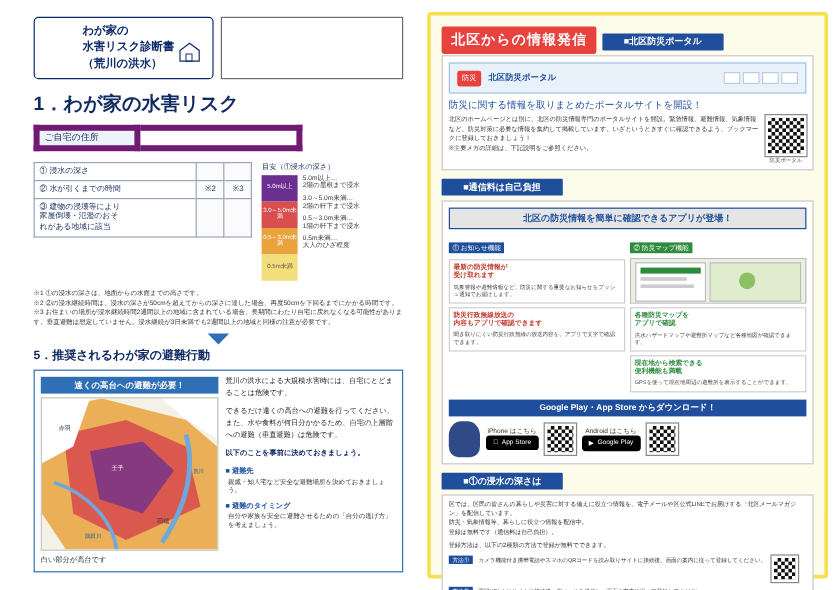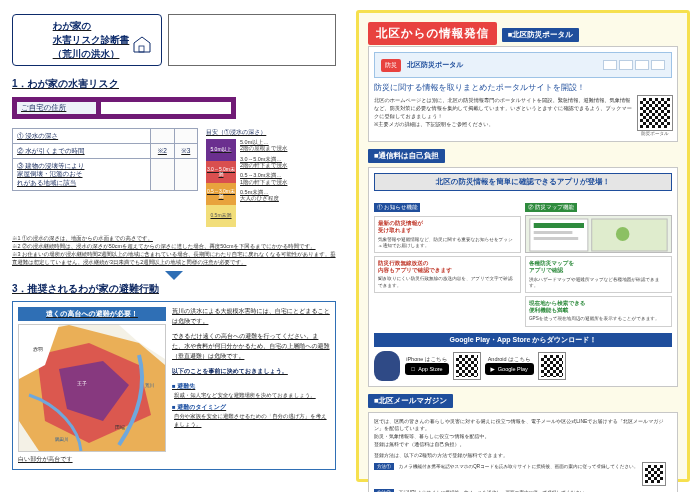--- a/index.html
+++ b/index.html
@@ -10,44 +10,43 @@
     font-family: "Liberation Sans", sans-serif;
     color: #1b1b1b;
     overflow: hidden;
     position: relative;
   }
   .page { position:absolute; inset:0; display:flex; }
 
   
   .left {
     width: 348px; height: 412px;
-    padding: 14px 12px 8px 12px;
+    padding: 14px 12px 8px 28px;
     position: relative;
-    text-decoration: underline;
   }
 
   .title-row { display:flex; gap:6px; align-items:flex-start; }
   .title-box {
     width: 150px; height: 52px;
     border: 1px solid #0d2b6b;
     border-radius: 4px;
     display:flex; align-items:center; justify-content:center;
     position: relative;
   }
   .title-text {
     font-size: 9.5px; line-height: 1.45; color:#0d2b6b; font-weight:bold;
     text-align:left; padding-left:8px; white-space:pre-line;
   }
   .house-icon { position:absolute; right:8px; bottom:7px; }
   .blank-box {
     flex:1; height:52px; border:1px solid #6b6b6b; background:#fff;
   }
 
   h2.sec {
-    font-size:10px; font-weight:bold; color:#102a63;
+    font-size:16px; font-weight:bold; color:#102a63;
     margin: 11px 0 6px 0;
   }
   .field-table { width: 224px; border-collapse: collapse; }
   .field-table td {
     border: 5px solid #701a75;
     height: 17px; font-size: 7.5px; padding: 1px 4px;
     color:#15295c;
   }
   .field-table td.lab { width: 84px; background:#eef2f9; }
   .field-table td.val { background:#fff; }
@@ -112,21 +111,21 @@
     padding:8px 9px;
     position:relative;
   }
   .right-title {
     background:#e8423f; color:#fff; font-weight:bold;
     font-size:11.5px; padding:4px 8px; display:inline-block;
     border-radius:2px; letter-spacing:1px;
   }
   .sec-head {
     background:#1f4e9c; color:#fff; font-size:7.5px; font-weight:bold;
-    padding:2px 6px; display:inline-block; margin: 7px 0 4px 0;
+    padding:2px 18px; display:inline-block; margin: 7px 0 4px 0;
     border-radius:1px;
   }
   .white-card {
     background:#fff; border:1px solid #c7c7c7; padding:5px;
   }
   .portal-banner {
     background:#e9f2fb; border:1px solid #9ec3e6; height:26px;
     display:flex; align-items:center; padding:0 6px; gap:6px;
   }
   .portal-logo {
@@ -262,21 +261,21 @@
     </div>
 
     <div class="notes">
       <div>※1 ①の浸水の深さは、地面からの水面までの高さです。</div>
       <div>※2 ②の浸水継続時間は、浸水の深さが50cmを超えてからの深さに達した場合、再度50cmを下回るまでにかかる時間です。</div>
       <div>※3 お住まいの場所が浸水継続時間2週間以上の地域に含まれている場合、長期間にわたり自宅に戻れなくなる可能性があります。垂直避難は想定していません。浸水継続が3日未満でも2週間以上の地域と同様の注意が必要です。</div>
     </div>
 
     <div class="arrow-down"></div>
 
-    <h2 class="sec2">3．推奨されるわが家の避難行動</h2>
+    <h2 class="sec2">5．推奨されるわが家の避難行動</h2>
 
     <div class="evac-box">
       <div class="map-col">
         <div class="map-banner">遠くの高台への避難が必要！</div>
         <div class="map-img">
           <svg width="146" height="126" viewBox="0 0 146 126">
             <rect width="146" height="126" fill="#f4f1e6"></rect>
             <path d="M0 10 L50 0 L120 18 L146 40 L146 126 L20 126 L0 96 Z" fill="#e8a33d" opacity="0.85"></path>
             <path d="M18 30 L70 18 L120 40 L132 90 L70 118 L26 96 Z" fill="#d94f4f" opacity="0.9"></path>
             <path d="M40 44 L84 36 L110 60 L84 96 L48 84 Z" fill="#6b2f8f" opacity="0.75"></path>
@@ -395,21 +394,21 @@
             <div class="store-badge">
               <span>▶</span>
               <span>Google Play</span>
             </div>
           </div>
           <div class="qr" style="width:26px;height:26px"></div>
         </div>
       </div>
 
       
-      <div class="sec-head">■北区メールマガジン</div>
+      <div class="sec-head">■①の浸水の深さは</div>
       <div class="white-card">
         <div class="mail-body" style="white-space:pre-line">区では、区民の皆さんの暮らしや災害に対する備えに役立つ情報を、電子メールや区公式LINEでお届けする「北区メールマガジン」を配信しています。
 防災・気象情報等、暮らしに役立つ情報を配信中。
 登録は無料です（通信料は自己負担）。</div>
         <div class="mail-body" style="margin-top:3px">登録方法は、以下の2種類の方法で登録が無料でできます。</div>
         <div class="mail-steps">
           <span class="step-tag">方法①</span>
           <span class="mail-body" style="font-size:4.6px">カメラ機能付き携帯電話やスマホのQRコードを読み取りサイトに接続後、画面の案内に従って登録してください。</span>
           <span class="qr" style="width:22px;height:22px"></span>
         </div>

